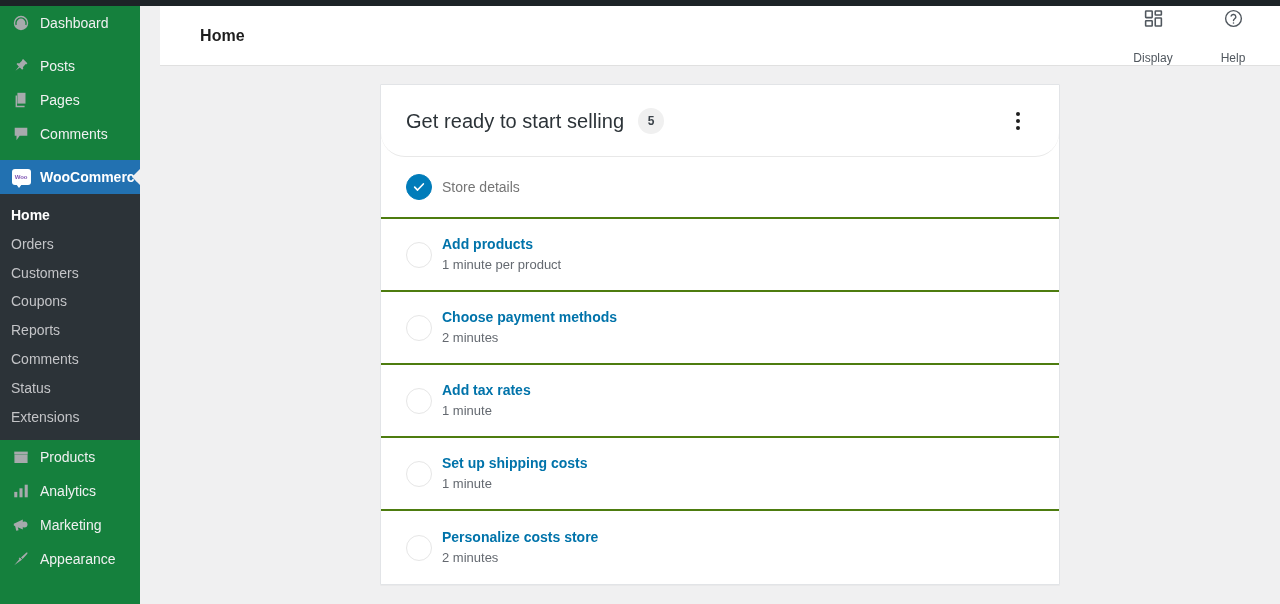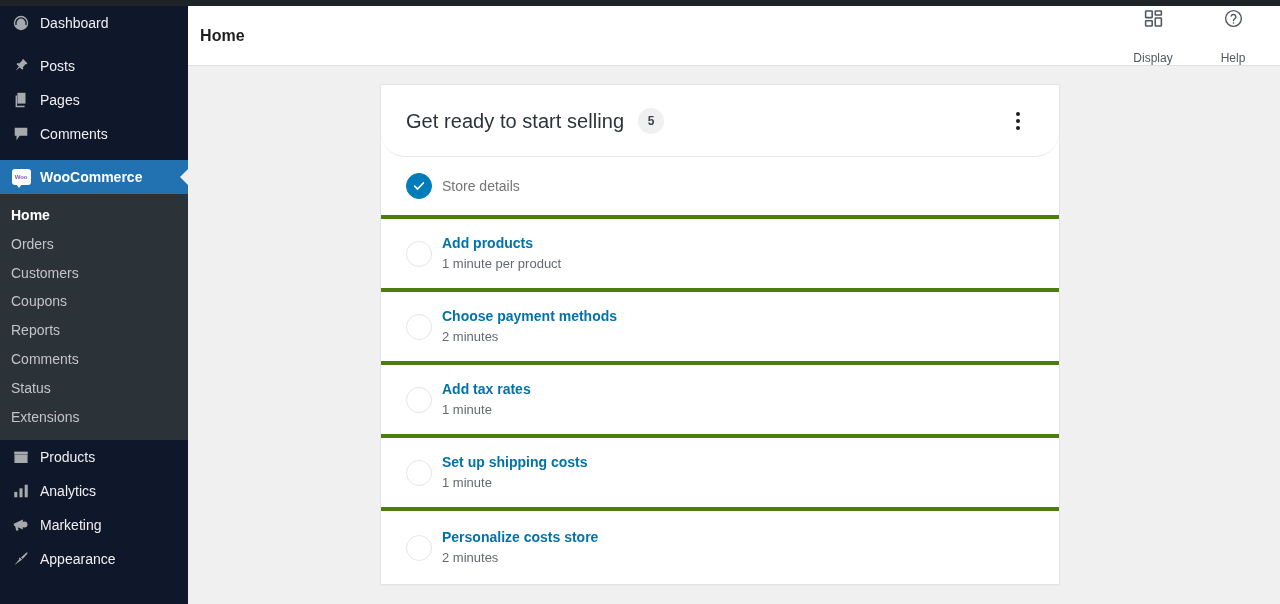--- a/index.html
+++ b/index.html
@@ -26,23 +26,23 @@
     width: 1280px;
     height: 6px;
     background: #1d2327;
     z-index: 30;
   }
 
   
   .sidebar {
     position: absolute;
     top: 0; left: 0;
-    width: 188px;
+    width: 140px;
     height: 604px;
-    background: #0f172a;
+    background: #15803d;
     z-index: 20;
     overflow: hidden;
   }
 
   .menu-item {
     position: relative;
     display: flex;
     align-items: center;
     height: 34px;
     padding-left: 11px;
@@ -251,21 +251,21 @@
     border-radius: 50%;
     background: #1e1e1e;
   }
 
   
   .task-row {
     display: flex;
     align-items: center;
     min-height: 73px;
     padding: 0 24px 0 25px;
-    border-bottom: 4px solid #4d7c0f;
+    border-bottom: 2px solid #4d7c0f;
     cursor: pointer;
   }
   .task-row:last-child { border-bottom: none; }
   .task-row.done { min-height: 62px; }
 
   .task-marker {
     flex: 0 0 26px;
     width: 26px; height: 26px;
     border-radius: 50%;
     margin-right: 10px;

